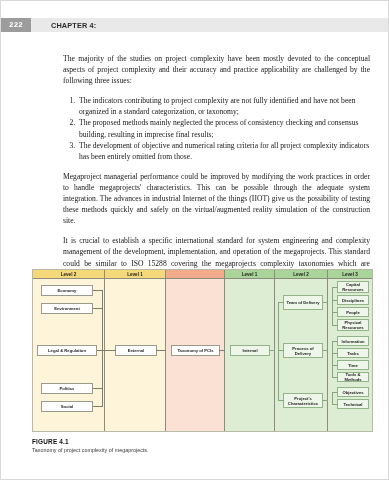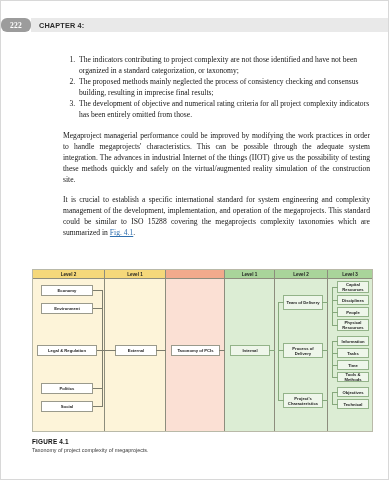--- a/index.html
+++ b/index.html
@@ -31,35 +31,34 @@
     left: 0;
     right: 0;
     height: 14px;
     display: flex;
     align-items: stretch;
   }
   .folio {
     width: 30px;
     background: #9c9c9c;
     color: #ffffff;
-    font-family: Liberation Serif, serif;
+    font-family: Liberation Mono, monospace;
     font-weight: bold;
     font-size: 7.5px;
     letter-spacing: .2px;
     display: flex;
     align-items: center;
     justify-content: center;
-    border-radius: 6px;
   }
   .header-band {
     flex: 1;
     background: #e9e9e9;
     display: flex;
     align-items: center;
-    padding-left: 8px;
+    padding-left: 20px;
     gap: 7px;
     font-family: "Liberation Sans", sans-serif;
     font-weight: bold;
     font-size: 7.3px;
     color: #2b2b2b;
     letter-spacing: .15px;
   }
   .chapter-label { white-space: nowrap; }
   .chapter-title { white-space: nowrap; }
 
@@ -191,23 +190,24 @@
 <div class="page">
 
   <div class="header">
     <div class="folio">222</div>
     <div class="header-band">
       <span class="chapter-label">CHAPTER 4:</span>
     </div>
   </div>
 
   <div class="body-col">
+    <p class="para">The majority of the studies on project complexity have been mostly devoted to the conceptual aspects of project complexity and their accuracy and practice applicability are challenged by the following three issues:</p>
 
     <ol class="issues">
-      <li>The indicators contributing to project complexity are not those identified and have not been organized in a standard categorization, or taxonomy;</li>
+      <li>The indicators contributing to project complexity are not fully identified and have not been organized in a standard categorization, or taxonomy;</li>
       <li>The proposed methods mainly neglected the process of consistency checking and consensus building, resulting in imprecise final results;</li>
       <li>The development of objective and numerical rating criteria for all project complexity indicators has been entirely omitted from those.</li>
     </ol>
 
     <p class="para">Megaproject managerial performance could be improved by modifying the work practices in order to handle megaprojects' characteristics. This can be possible through the adequate system integration. The advances in industrial Internet of the things (IIOT) give us the possibility of testing these methods quickly and safely on the virtual/augmented reality simulation of the construction site.</p>
     <p class="para"><span>It is crucial to establish a specific international standard for system engineering and complexity management of the development, implementation, and operation of the megaprojects. This standard could be similar to ISO 15288 covering the megaprojects complexity taxonomies which are summarized in </span><a class="figref" href="#">Fig. 4.1</a><span>.</span></p>
   </div>
 
   <div class="figure">
     <div class="diagram">

